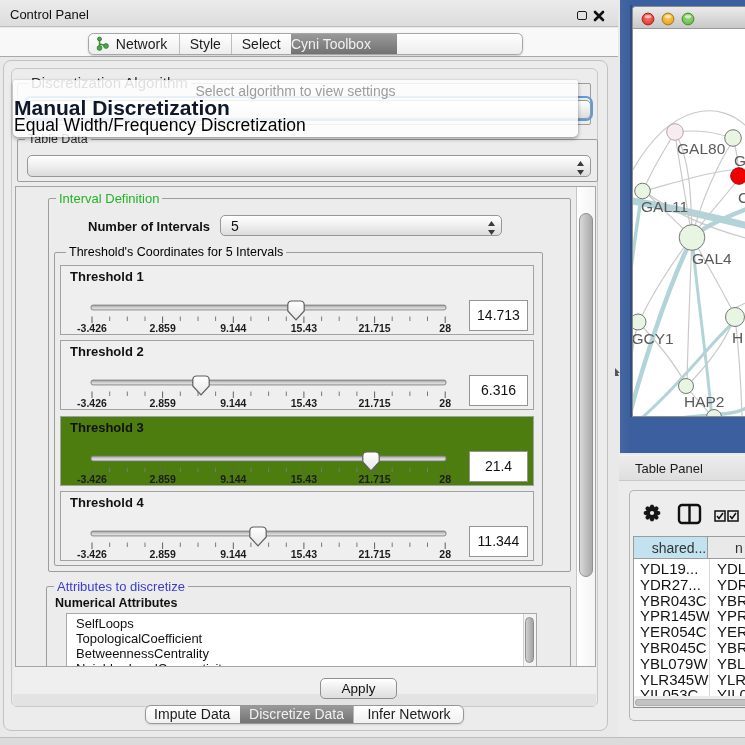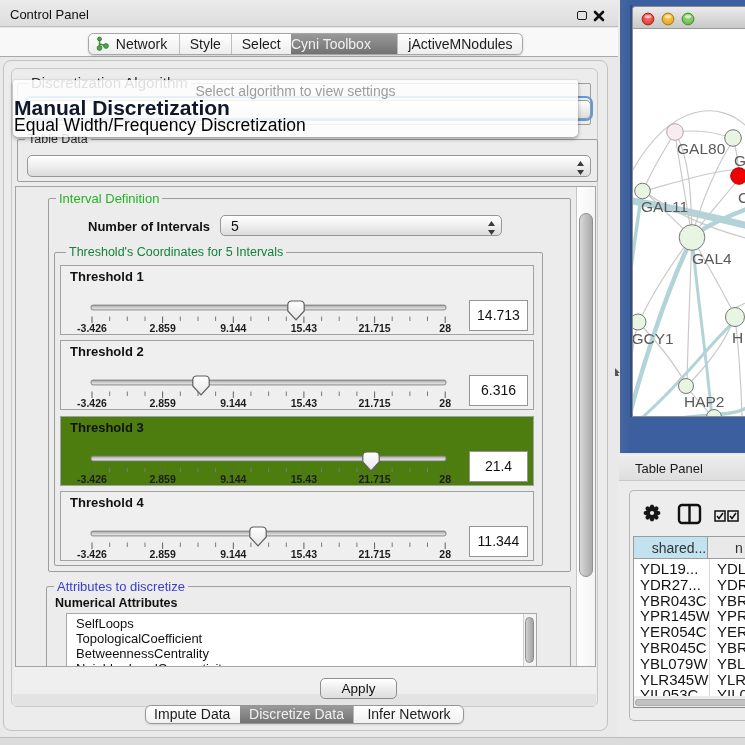--- a/index.html
+++ b/index.html
@@ -10,21 +10,20 @@
       <svg width="12" height="12" style="position:absolute;left:593px;top:10px;">
         <path d="M2,2 L10,10 M10,2 L2,10" stroke="#111" stroke-width="2.6" stroke-linecap="round"></path>
       </svg>
     </div>
 <div class="abs" style="left:0;top:28px;width:618px;height:29px;background:#f8f8f8;border-bottom:1px solid #a9a9a9;"></div>
 <div class="abs" style="left:87.5px;top:33px;width:435.5px;height:21.5px;border:1px solid #a6a6a6;border-radius:5.5px;background:linear-gradient(#ffffff,#ededed);box-shadow:0 1px 2px rgba(0,0,0,0.18);overflow:hidden;">
 <div style="position:absolute;left:-0.5px;top:0;width:91px;height:21.5px;text-align:center;line-height:20.5px;font-size:14px;color:#1c1c1c;border-left:1px solid #bdbdbd;border-left:none;"><span style="padding-left:16px;">Network</span></div>
 <div style="position:absolute;left:90.5px;top:0;width:51.5px;height:21.5px;text-align:center;line-height:20.5px;font-size:14px;color:#1c1c1c;border-left:1px solid #bdbdbd;">Style</div>
 <div style="position:absolute;left:142.0px;top:0;width:60.5px;height:21.5px;text-align:center;line-height:20.5px;font-size:14px;color:#1c1c1c;border-left:1px solid #bdbdbd;">Select</div>
 <div style="position:absolute;left:202.5px;top:0;width:106px;height:21.5px;text-align:left;line-height:20.5px;font-size:14px;background:linear-gradient(#999999,#6e6e6e);color:#f1f1f1;">Cyni Toolbox</div>
-<div style="position:absolute;left:308.5px;top:0;width:126px;height:21.5px;text-align:center;line-height:20.5px;font-size:14px;color:#1c1c1c;border-left:1px solid #bdbdbd;">jActiveMNodules</div>
 </div>
 <svg width="13" height="15" style="position:absolute;left:96px;top:36px;">
       <line x1="3.5" y1="4" x2="3.5" y2="11.5" stroke="#3d8f3d" stroke-width="1.4"></line>
       <line x1="3.5" y1="8" x2="9.5" y2="9.5" stroke="#3d8f3d" stroke-width="1.4"></line>
       <circle cx="3.5" cy="3" r="2" fill="#49a849" stroke="#2f7a2f" stroke-width="0.8"></circle>
       <circle cx="3.5" cy="12" r="2.4" fill="#49a849" stroke="#2f7a2f" stroke-width="0.8"></circle>
       <circle cx="10" cy="10" r="2.4" fill="#49a849" stroke="#2f7a2f" stroke-width="0.8"></circle>
     </svg>
 <div class="abs" style="left:3px;top:59.5px;width:605px;height:671px;background:#ececec;border:1px solid #c2c2c2;border-radius:8px;"></div>
 <div class="abs" style="left:11px;top:68px;width:586.5px;height:639px;background:#ececec;border:1px solid #c9c9c9;border-radius:6px;"></div>
@@ -48,21 +47,21 @@
 <div style="position:absolute;left:40px;top:5px;font-size:13px;color:#24b324;background:#ececec;padding:0 3px;line-height:13px;">Interval Definition</div>
 <div style="position:absolute;left:72px;top:32px;font-size:13px;font-weight:bold;color:#111;">Number of Intervals</div>
 <div style="position:absolute;left:204px;top:28px;width:282px;height:21px;border:1px solid #979797;border-radius:5px;background:linear-gradient(#ffffff,#f0f0f0 45%,#dcdcdc);">
         <div style="position:absolute;left:10px;top:0;line-height:21px;font-size:14px;color:#111;">5</div>
         <svg width="9" height="16" style="position:absolute;right:5px;top:3.5px">
           <path d="M4.5,1 L8,6 L1,6 z" fill="#3a3a3a"></path>
           <path d="M4.5,15 L8,10 L1,10 z" fill="#3a3a3a"></path>
         </svg>
       </div>
 <div style="position:absolute;left:38px;top:65px;width:489px;height:314px;border:1px solid #9d9d9d;border-radius:2px;"></div>
-<div style="position:absolute;left:50px;top:59px;font-size:12.5px;color:#15803d;background:#ececec;padding:0 3px;line-height:13px;">Threshold's Coordinates for 5 Intervals</div>
+<div style="position:absolute;left:50px;top:59px;font-size:12.5px;color:#000000;background:#ececec;padding:0 3px;line-height:13px;">Threshold's Coordinates for 5 Intervals</div>
 <div style="position:absolute;left:44px;top:78px;width:474px;height:70px;background:#efefef;border:1px solid #a2a2a2;">
 <div style="position:absolute;left:9px;top:3px;font-size:13px;font-weight:bold;color:#111;">Threshold 1</div>
 <svg width="476" height="70" style="position:absolute;left:0;top:0">
           <rect x="30.0" y="39.1" width="355.0" height="4.8" rx="2" fill="url(#gg295)" stroke="#7d7d7d" stroke-width="0.9"></rect>
           <defs>
             <linearGradient id="gg295" x1="0" y1="0" x2="0" y2="1">
               <stop offset="0" stop-color="#a3a3a3"></stop>
               <stop offset="0.6" stop-color="#d6d6d6"></stop>
               <stop offset="1" stop-color="#ededed"></stop>
             </linearGradient>

